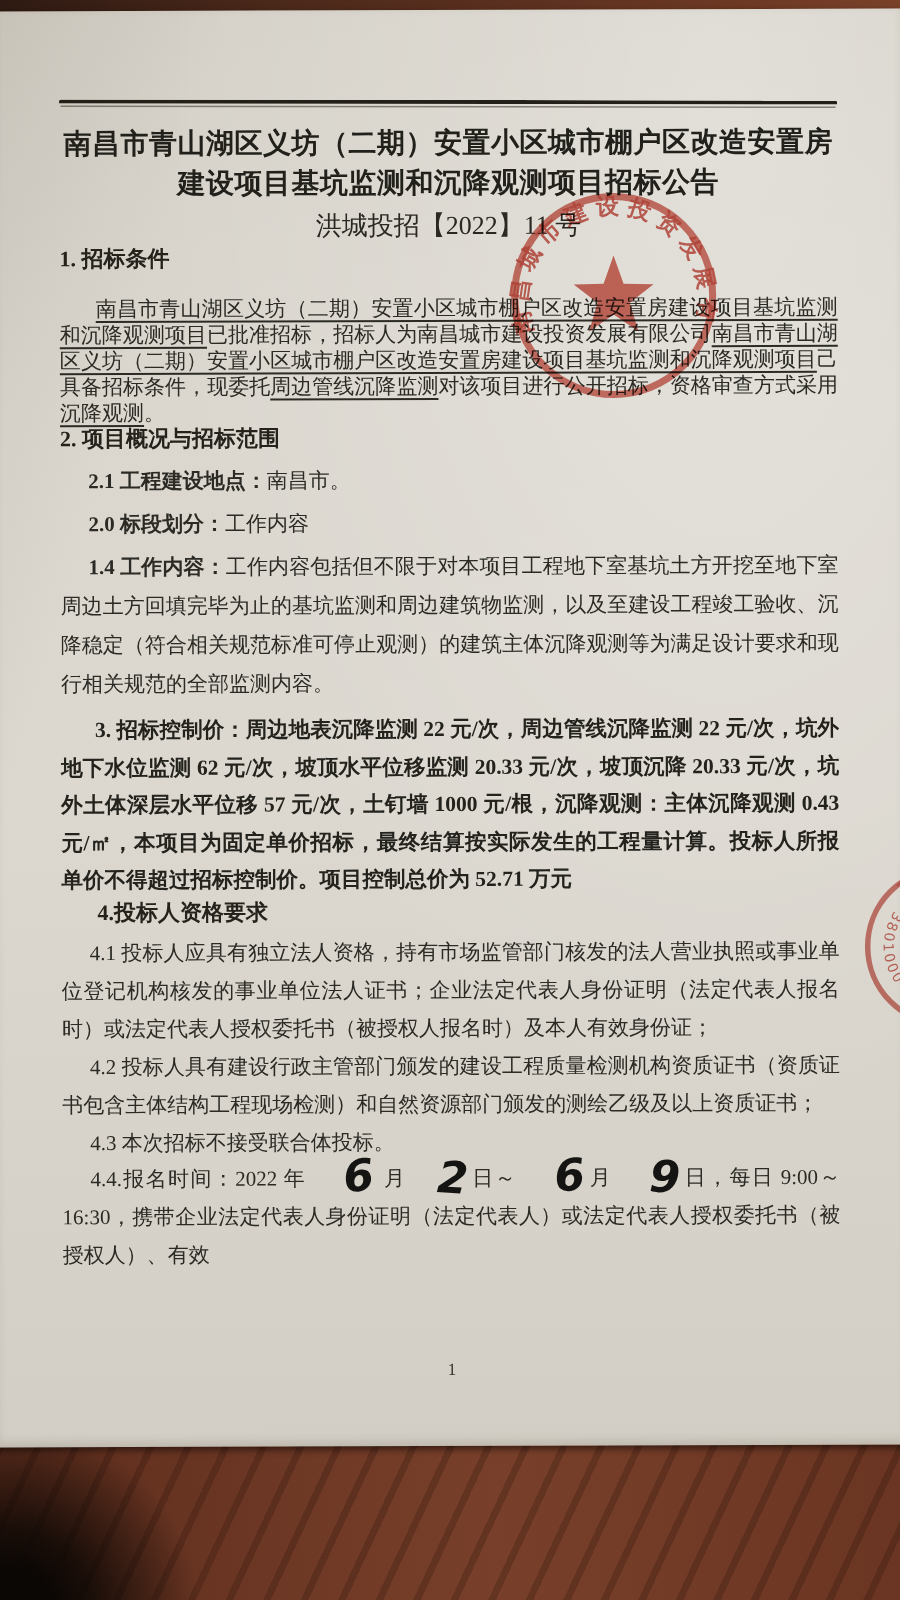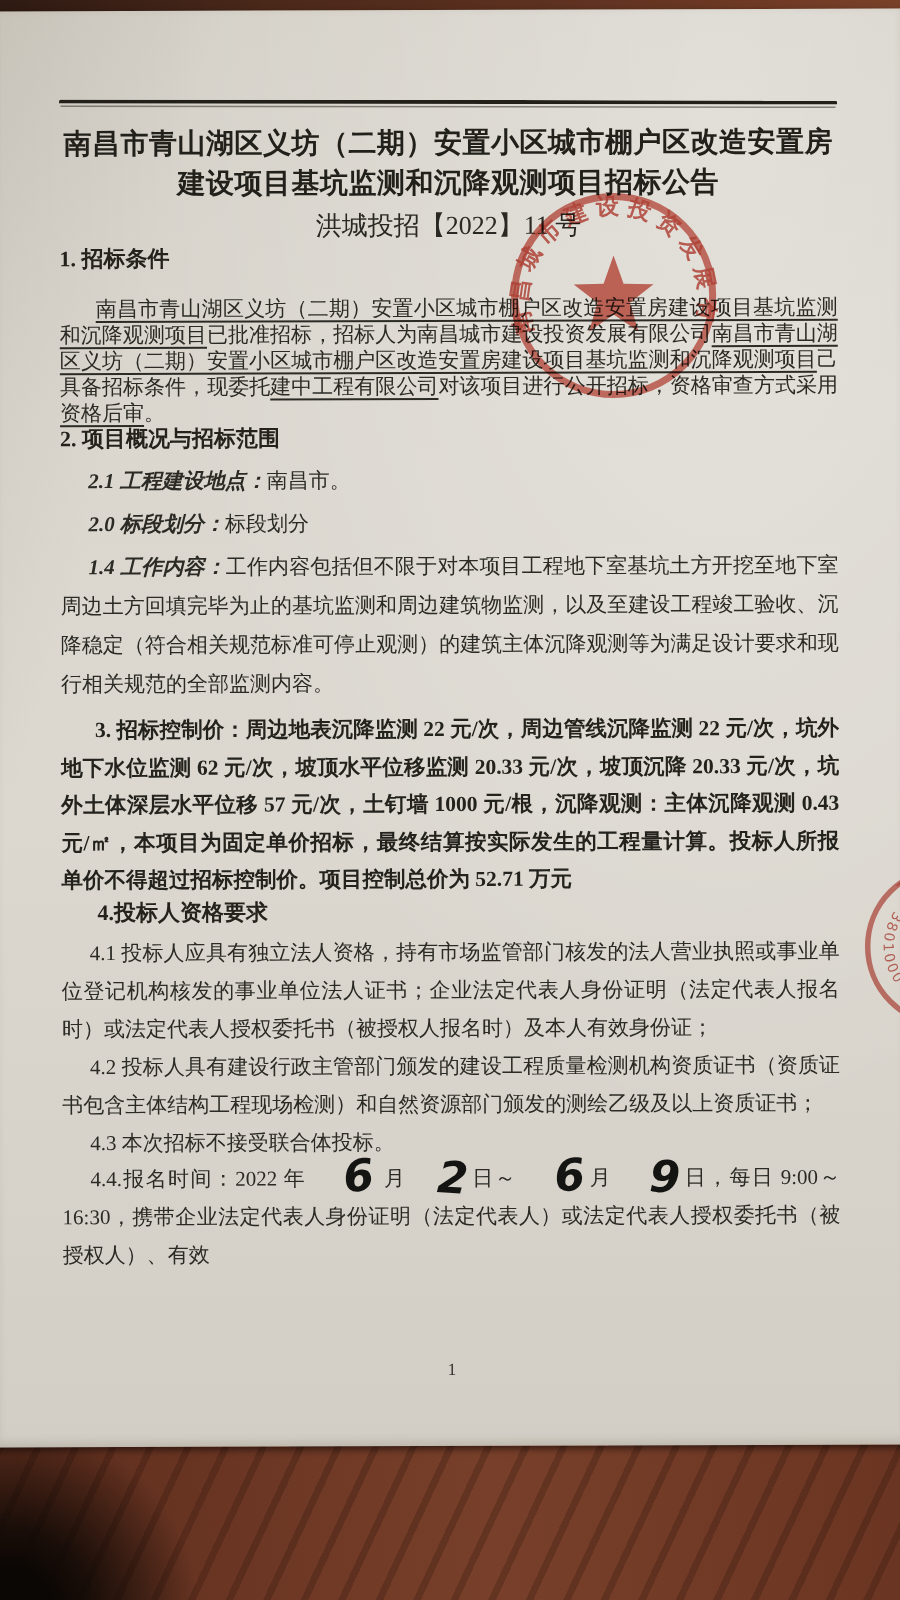--- a/index.html
+++ b/index.html
@@ -29,21 +29,21 @@
     line-height:40px;letter-spacing:.5px;color:#21201a;}
   .docno{text-align:center;font-size:26px;line-height:38px;margin-top:4px;color:#2a2822;}
   h2.sec{font-size:22px;font-weight:bold;margin:0;line-height:26px;color:#24221b;}
   .h1{margin-top:36px;} .h2{margin-top:12px;} .h4{margin-top:8px;text-indent:36px;}
   
   p{margin:0;font-size:21px;text-align:justify;color:#2b2a24;}
   .p1{margin-top:24px;line-height:26px;text-indent:36px;}
   .sub{margin-top:0;line-height:30px;text-indent:28px;}
   .sub1{margin-top:14px;} .sub2{margin-top:13px;}
   .sub3{margin-top:9px;line-height:39px;}
-  .sub-label{font-weight:bold;font-style:italic;}
+  .sub-label{font-weight:bold;}
   .p3{margin-top:8px;line-height:37.5px;text-indent:34px;font-weight:bold;
     font-size:21.5px;color:#23221c;}
   .p4{line-height:38px;text-indent:28px;}
   .p41{margin-top:8px;} .p44{margin-top:-2px;}
   .u{text-decoration:underline;text-underline-offset:5px;text-decoration-thickness:1.5px;}
   .hw{display:inline-block;font-family:"DejaVu Sans",sans-serif;font-style:italic;
     font-weight:700;font-size:44px;line-height:0;vertical-align:-7px;margin:0 3px;color:#141412;}
   .pageno{position:absolute;left:0;width:778px;top:1350px;text-align:center;
     font-size:17px;color:#33312a;}
   
@@ -63,28 +63,28 @@
 
       <div class="top-rule"></div>
 
       <div class="title">
         <div>南昌市青山湖区义坊（二期）安置小区城市棚户区改造安置房</div>
         <div>建设项目基坑监测和沉降观测项目招标公告</div>
       </div>
       <div class="docno">洪城投招【2022】11 号</div>
 
       <h2 class="sec h1">1.  招标条件</h2>
-      <p class="p1"><span class="u">南昌市青山湖区义坊（二期）安置小区城市棚户区改造安置房建设项目基坑监测和沉降观测项目</span><span>已批准招标，招标人为南昌城市建设投资发展有限公司</span><span class="u">南昌市青山湖区义坊（二期）安置小区城市棚户区改造安置房建设项目基坑监测和沉降观测项目</span><span>己具备招标条件，现委托</span><span class="u">建中工程有限公司</span><span>对该项目进行公开招标，资格审查方式采用</span><span class="u">资格后审</span><span>。</span></p>
+      <p class="p1"><span class="u">南昌市青山湖区义坊（二期）安置小区城市棚户区改造安置房建设项目基坑监测和沉降观测项目</span><span>已批准招标，招标人为南昌城市建设投资发展有限公司</span><span class="u">南昌市青山湖区义坊（二期）安置小区城市棚户区改造安置房建设项目基坑监测和沉降观测项目</span><span>己具备招标条件，现委托</span><span class="u">周边管线沉降监测</span><span>对该项目进行公开招标，资格审查方式采用</span><span class="u">沉降观测</span><span>。</span></p>
 
       <h2 class="sec h2">2.  项目概况与招标范围</h2>
       <p class="sub sub1">
         <span class="sub-label">2.1 工程建设地点：</span><span>南昌市。</span>
       </p>
       <p class="sub sub2">
-        <span class="sub-label">2.0 标段划分：</span><span>标段划分</span>
+        <span class="sub-label">2.0 标段划分：</span><span>工作内容</span>
       </p>
       <p class="sub sub3">
         <span class="sub-label">1.4 工作内容：</span><span>工作内容包括但不限于对本项目工程地下室基坑土方开挖至地下室周边土方回填完毕为止的基坑监测和周边建筑物监测，以及至建设工程竣工验收、沉降稳定（符合相关规范标准可停止观测）的建筑主体沉降观测等为满足设计要求和现行相关规范的全部监测内容。</span>
       </p>
 
       <p class="p3">3. 招标控制价：周边地表沉降监测 22 元/次，周边管线沉降监测 22 元/次，坑外地下水位监测 62 元/次，坡顶水平位移监测 20.33 元/次，坡顶沉降 20.33 元/次，坑外土体深层水平位移 57 元/次，土钉墙 1000 元/根，沉降观测：主体沉降观测 0.43 元/㎡，本项目为固定单价招标，最终结算按实际发生的工程量计算。投标人所报单价不得超过招标控制价。项目控制总价为 52.71 万元</p>
 
       <h2 class="sec h4">4.投标人资格要求</h2>
       <p class="p4 p41">4.1 投标人应具有独立法人资格，持有市场监管部门核发的法人营业执照或事业单位登记机构核发的事业单位法人证书；企业法定代表人身份证明（法定代表人报名时）或法定代表人授权委托书（被授权人报名时）及本人有效身份证；</p>
       <p class="p4">4.2 投标人具有建设行政主管部门颁发的建设工程质量检测机构资质证书（资质证书包含主体结构工程现场检测）和自然资源部门颁发的测绘乙级及以上资质证书；</p>

